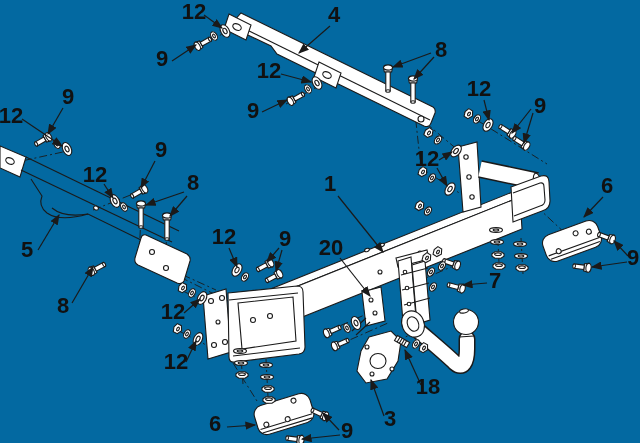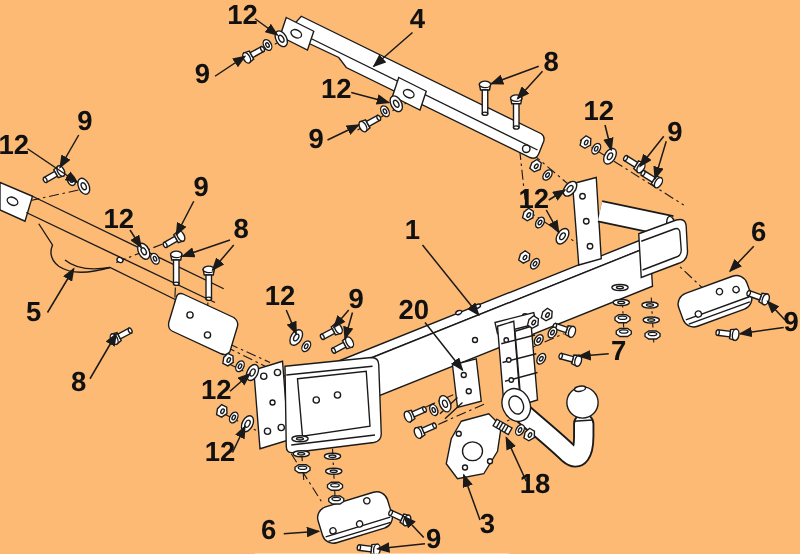--- a/index.html
+++ b/index.html
@@ -1,16 +1,16 @@
 <!DOCTYPE html>
 <html><head>
 <meta charset="utf-8">
 <style>
   html,body{margin:0;padding:0;background:#fff;}
-  .stage{position:relative;width:640px;height:443px;background:#fdba74;overflow:hidden;
+  .stage{position:relative;width:640px;height:443px;background:#0369a1;overflow:hidden;
          font-family:"Liberation Sans",sans-serif;}
   svg{position:absolute;inset:0;}
   svg *{vector-effect:non-scaling-stroke;}
   .ln{fill:none;stroke:#1a1a1a;stroke-width:1.1;}
   .fw{fill:#fff;stroke:#1a1a1a;stroke-width:1.1;}
   .dd{fill:none;stroke:#1a1a1a;stroke-width:0.9;stroke-dasharray:8 3 2 3;}
   .ldr{fill:none;stroke:#1a1a1a;stroke-width:1.2;}
   text.callout{font:bold 22px "Liberation Sans",sans-serif;fill:#111;text-anchor:middle;}
 </style>
 </head>

